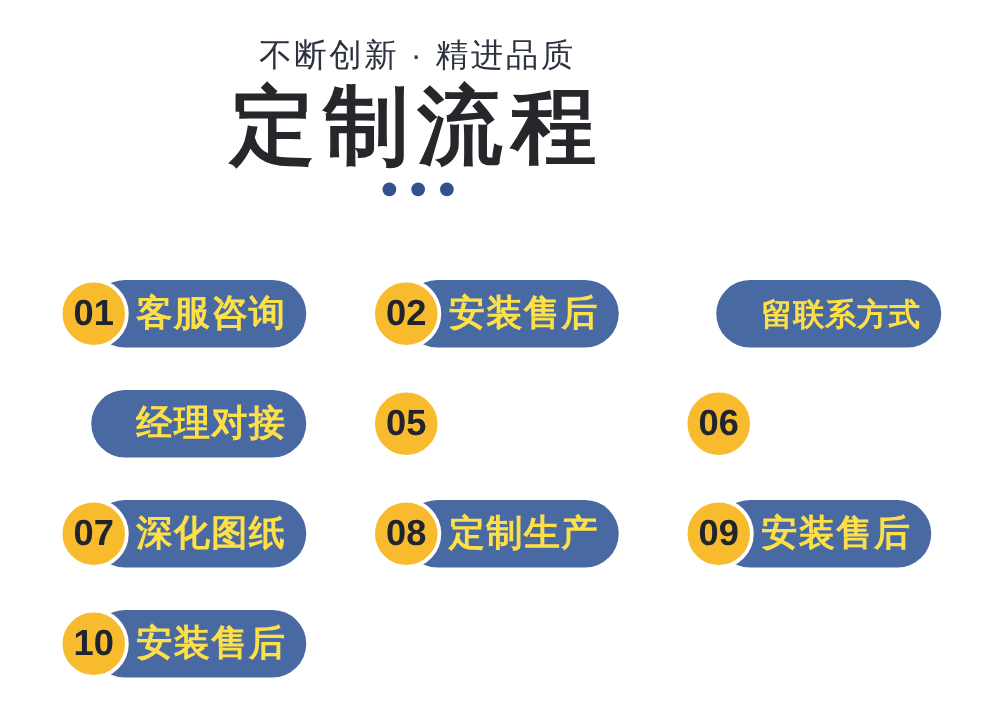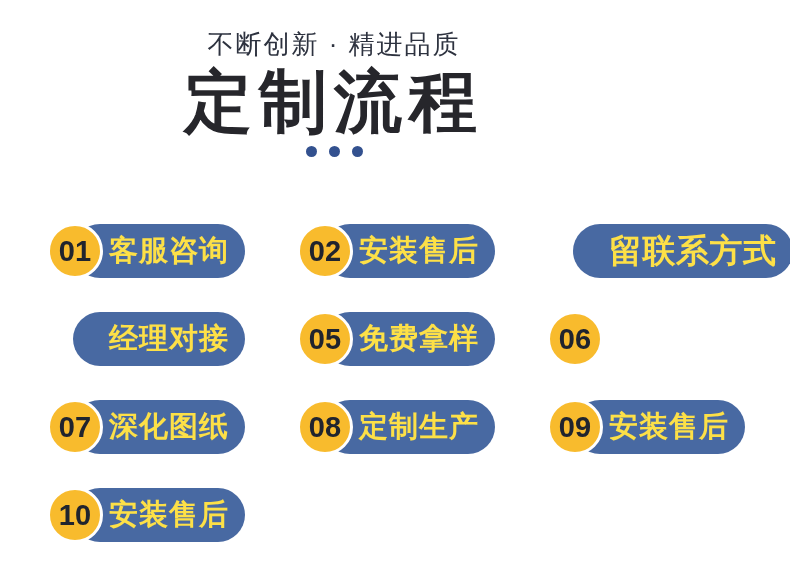--- a/index.html
+++ b/index.html
@@ -43,21 +43,21 @@
   .pill{
     margin-left:26px;margin-top:1px;height:54px;
     background:var(--blue);border-radius:27px;
     display:flex;align-items:center;
     padding:0 16px 0 36px;
   }
   .pill-label{
     color:#fde047;font-size:29px;font-weight:700;letter-spacing:1px;
     white-space:nowrap;
   }
-  .pill.compact .pill-label{font-size:33px;letter-spacing:0.5px;}
+  .pill.compact .pill-label{font-size:25px;letter-spacing:0.5px;}
   .circle{
     position:absolute;left:0;top:0;
     width:56px;height:56px;border-radius:50%;
     background:var(--yellow);border:3px solid #ffffff;
     display:flex;align-items:center;justify-content:center;
   }
   .circle span{
     color:var(--number);font-size:29px;font-weight:800;letter-spacing:0;text-align:center;
   }
 </style>
@@ -102,23 +102,20 @@
         </div>
     </div>
 
     <div class="badge">
       <div class="pill">
           <span class="pill-label">经理对接</span>
         </div>
     </div>
 
     <div class="badge">
-      <div class="pill">
-          <span class="pill-label">免费拿样</span>
-        </div>
       <div class="circle">
           <span>05</span>
         </div>
     </div>
 
     <div class="badge">
       <div class="circle">
           <span>06</span>
         </div>
     </div>

